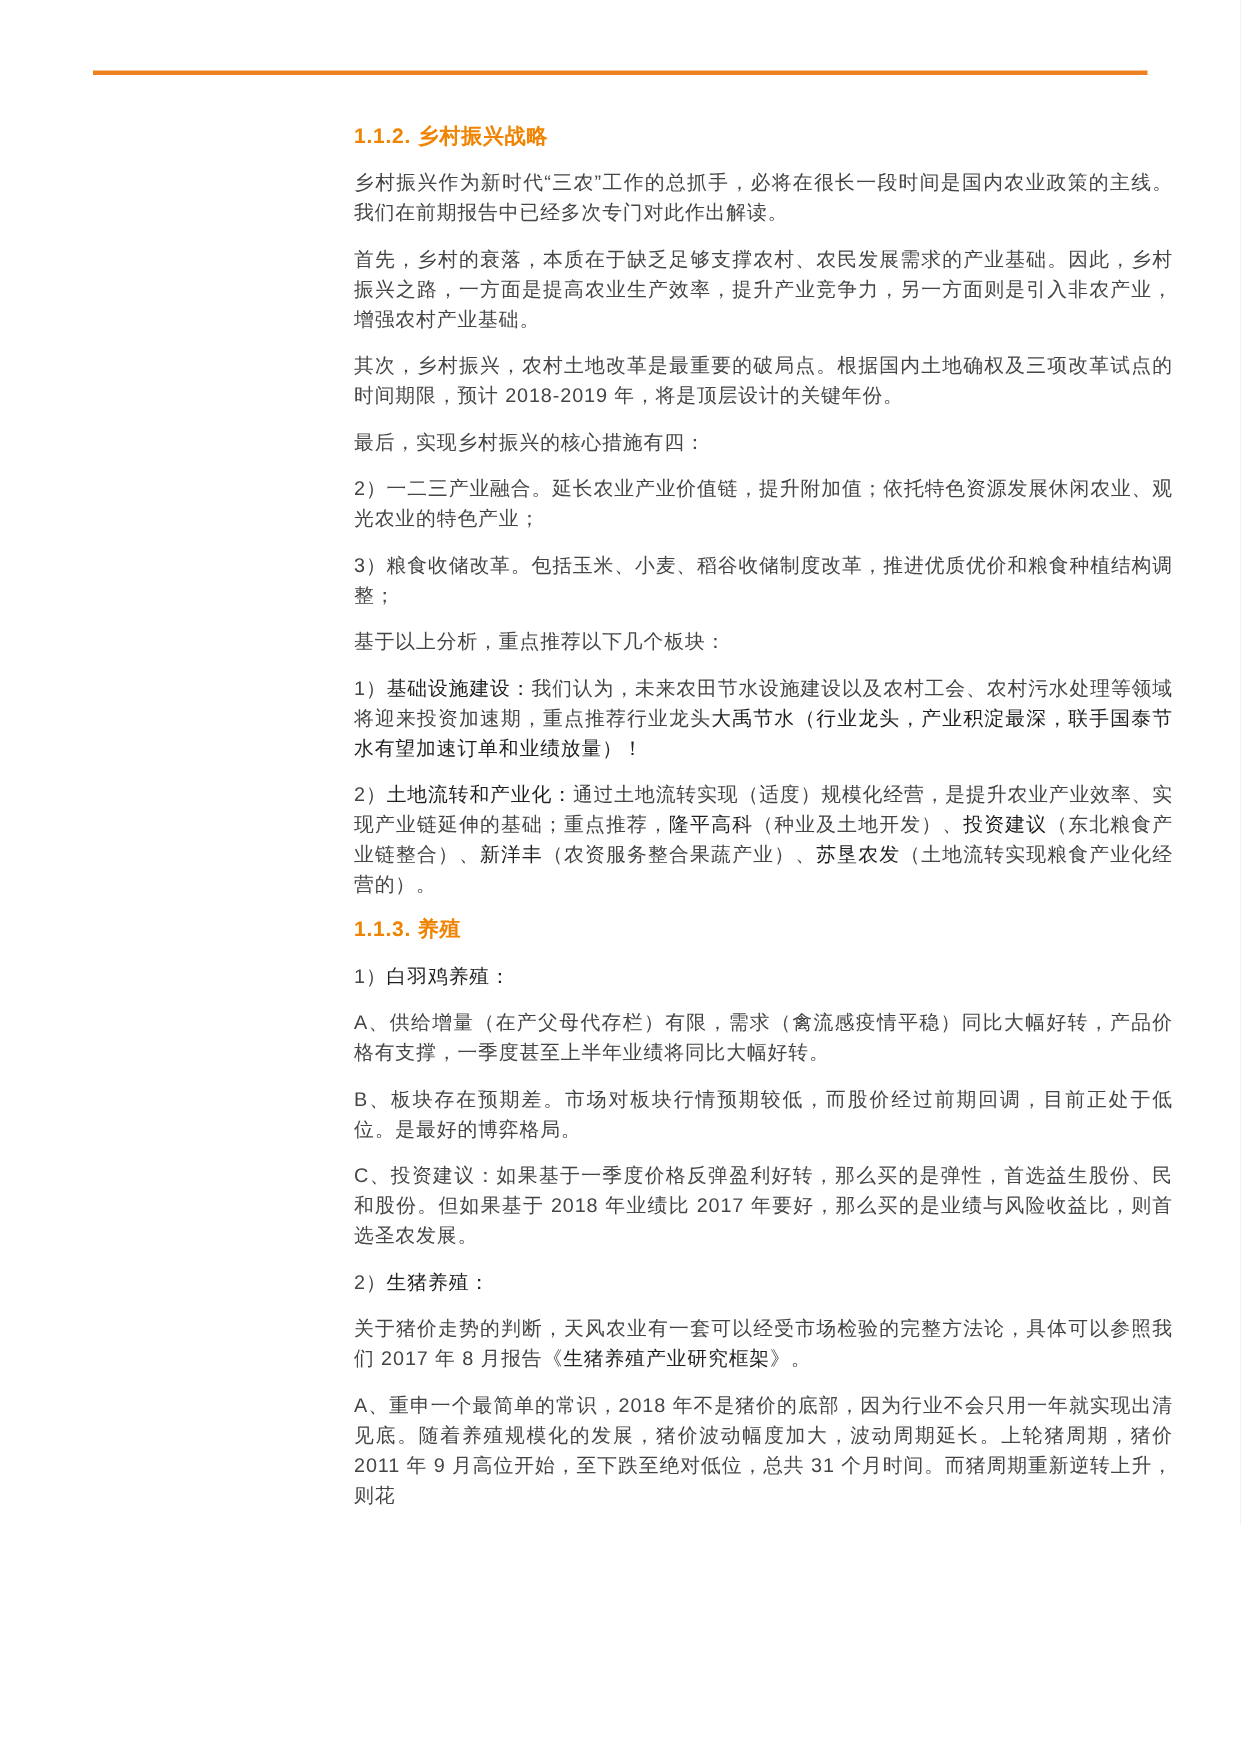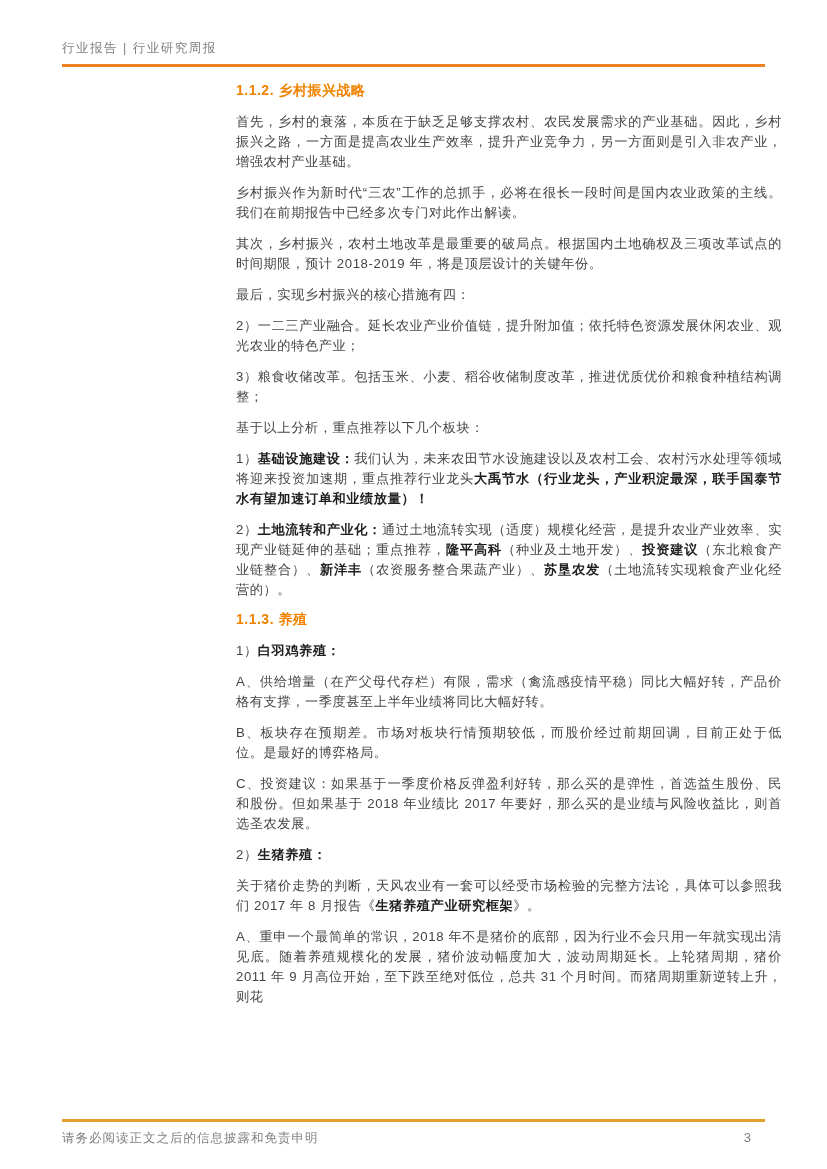--- a/index.html
+++ b/index.html
@@ -45,65 +45,57 @@
   .paragraph{
     color:var(--body-text);
     font-size:13.2px;
     line-height:20px;
     letter-spacing:0.6px;
     text-align:justify;
     text-justify:inter-ideograph;
     margin:0 0 11px;
   }
   .paragraph strong{
-    font-weight:700;
+    font-weight:400;
     color:var(--bold-text);
   }
   
   .footer{position:absolute;left:62px;right:62px;bottom:22px;}
   .footer-rule{height:3px;background:var(--rule-footer);}
   .footer-row{
     display:flex;justify-content:space-between;align-items:baseline;
     margin-top:8px;
   }
   .footer-disclaimer{color:var(--muted);font-size:12.5px;letter-spacing:1px;}
   .page-number{color:var(--muted);font-size:13px;padding-right:14px;}
 </style>
 </head>
 <body>
 
 <div class="page">
 
   <div class="header">
-    <div class="header-text">行业报告 | 行业研究周报</div>
     <div class="header-rule"></div>
   </div>
 
   <div class="content">
       <h3 class="heading"><span>1.1.2. 乡村振兴战略</span></h3>
+      <p class="paragraph"><span> 乡村振兴作为新时代“三农”工作的总抓手，必将在很长一段时间是国内农业政策的主线。我们在前期报告中已经多次专门对此作出解读。</span></p>
       <p class="paragraph"><span>首先，乡村的衰落，本质在于缺乏足够支撑农村、农民发展需求的产业基础。因此，乡村振兴之路，一方面是提高农业生产效率，提升产业竞争力，另一方面则是引入非农产业，增强农村产业基础。</span></p>
-      <p class="paragraph"><span> 乡村振兴作为新时代“三农”工作的总抓手，必将在很长一段时间是国内农业政策的主线。我们在前期报告中已经多次专门对此作出解读。</span></p>
       <p class="paragraph"><span>其次，乡村振兴，农村土地改革是最重要的破局点。根据国内土地确权及三项改革试点的时间期限，预计 2018-2019 年，将是顶层设计的关键年份。</span></p>
       <p class="paragraph"><span>最后，实现乡村振兴的核心措施有四：</span></p>
       <p class="paragraph"><span>2）一二三产业融合。延长农业产业价值链，提升附加值；依托特色资源发展休闲农业、观光农业的特色产业；</span></p>
       <p class="paragraph"><span>3）粮食收储改革。包括玉米、小麦、稻谷收储制度改革，推进优质优价和粮食种植结构调整；</span></p>
       <p class="paragraph"><span>基于以上分析，重点推荐以下几个板块：</span></p>
       <p class="paragraph"><span>1）</span><strong>基础设施建设：</strong><span>我们认为，未来农田节水设施建设以及农村工会、农村污水处理等领域将迎来投资加速期，重点推荐行业龙头</span><strong>大禹节水（行业龙头，产业积淀最深，联手国泰节水有望加速订单和业绩放量）！</strong></p>
       <p class="paragraph"><span>2）</span><strong>土地流转和产业化：</strong><span>通过土地流转实现（适度）规模化经营，是提升农业产业效率、实现产业链延伸的基础；重点推荐，</span><strong>隆平高科</strong><span>（种业及土地开发）、</span><strong>投资建议</strong><span>（东北粮食产业链整合）、</span><strong>新洋丰</strong><span>（农资服务整合果蔬产业）、</span><strong>苏垦农发</strong><span>（土地流转实现粮食产业化经营的）。</span></p>
       <h3 class="heading"><span>1.1.3. 养殖</span></h3>
       <p class="paragraph"><span>1）</span><strong>白羽鸡养殖：</strong></p>
       <p class="paragraph"><span>A、供给增量（在产父母代存栏）有限，需求（禽流感疫情平稳）同比大幅好转，产品价格有支撑，一季度甚至上半年业绩将同比大幅好转。</span></p>
       <p class="paragraph"><span>B、板块存在预期差。市场对板块行情预期较低，而股价经过前期回调，目前正处于低位。是最好的博弈格局。</span></p>
       <p class="paragraph"><span>C、投资建议：如果基于一季度价格反弹盈利好转，那么买的是弹性，首选益生股份、民和股份。但如果基于 2018 年业绩比 2017 年要好，那么买的是业绩与风险收益比，则首选圣农发展。</span></p>
       <p class="paragraph"><span>2）</span><strong>生猪养殖：</strong></p>
       <p class="paragraph"><span>关于猪价走势的判断，天风农业有一套可以经受市场检验的完整方法论，具体可以参照我们 2017 年 8 月报告《</span><strong>生猪养殖产业研究框架</strong><span>》。</span></p>
       <p class="paragraph"><span>A、重申一个最简单的常识，2018 年不是猪价的底部，因为行业不会只用一年就实现出清见底。随着养殖规模化的发展，猪价波动幅度加大，波动周期延长。上轮猪周期，猪价 2011 年 9 月高位开始，至下跌至绝对低位，总共 31 个月时间。而猪周期重新逆转上升，则花</span></p>
     </div>
 
-  <div class="footer">
-    <div class="footer-rule"></div>
-    <div class="footer-row">
-      <span class="footer-disclaimer">请务必阅读正文之后的信息披露和免责申明</span>
-      <span class="page-number">3</span>
-    </div>
-  </div>
 
 </div>
 
 </body></html>

